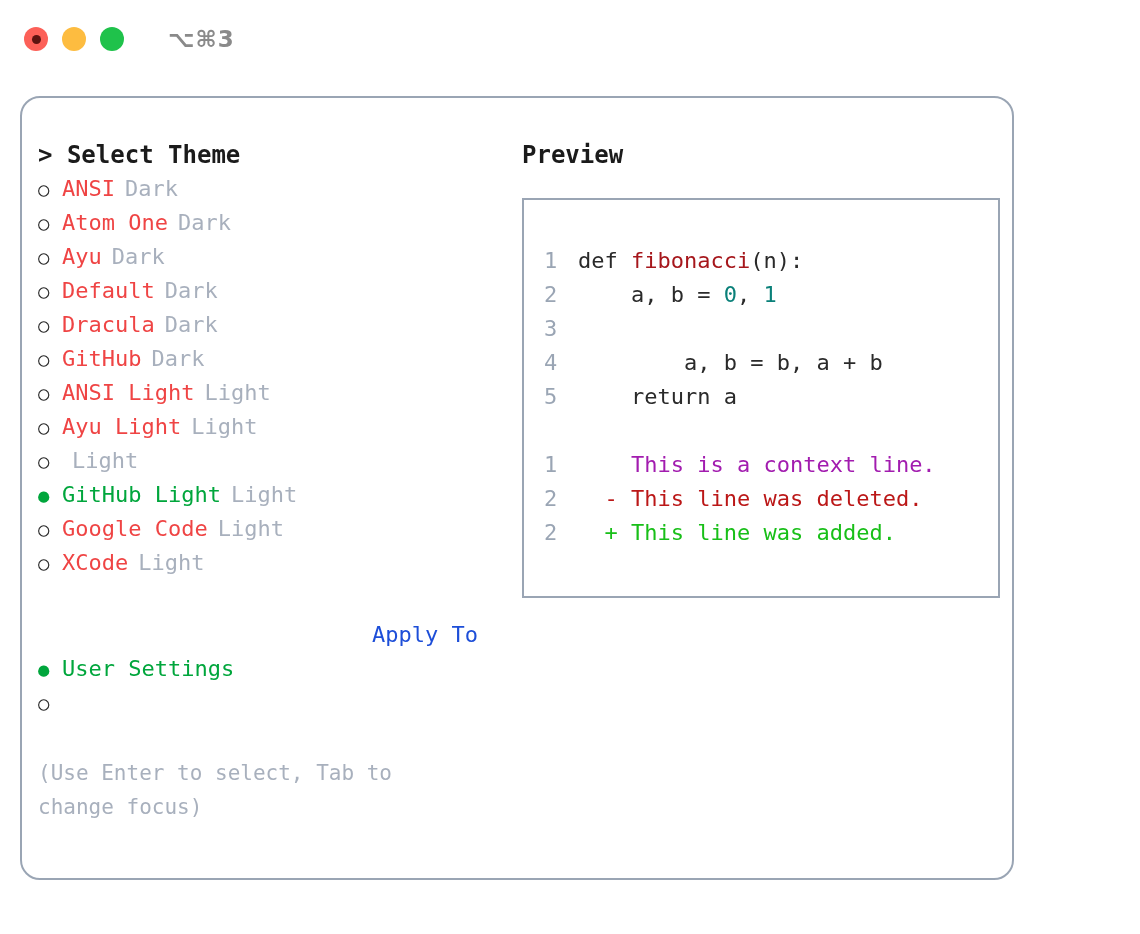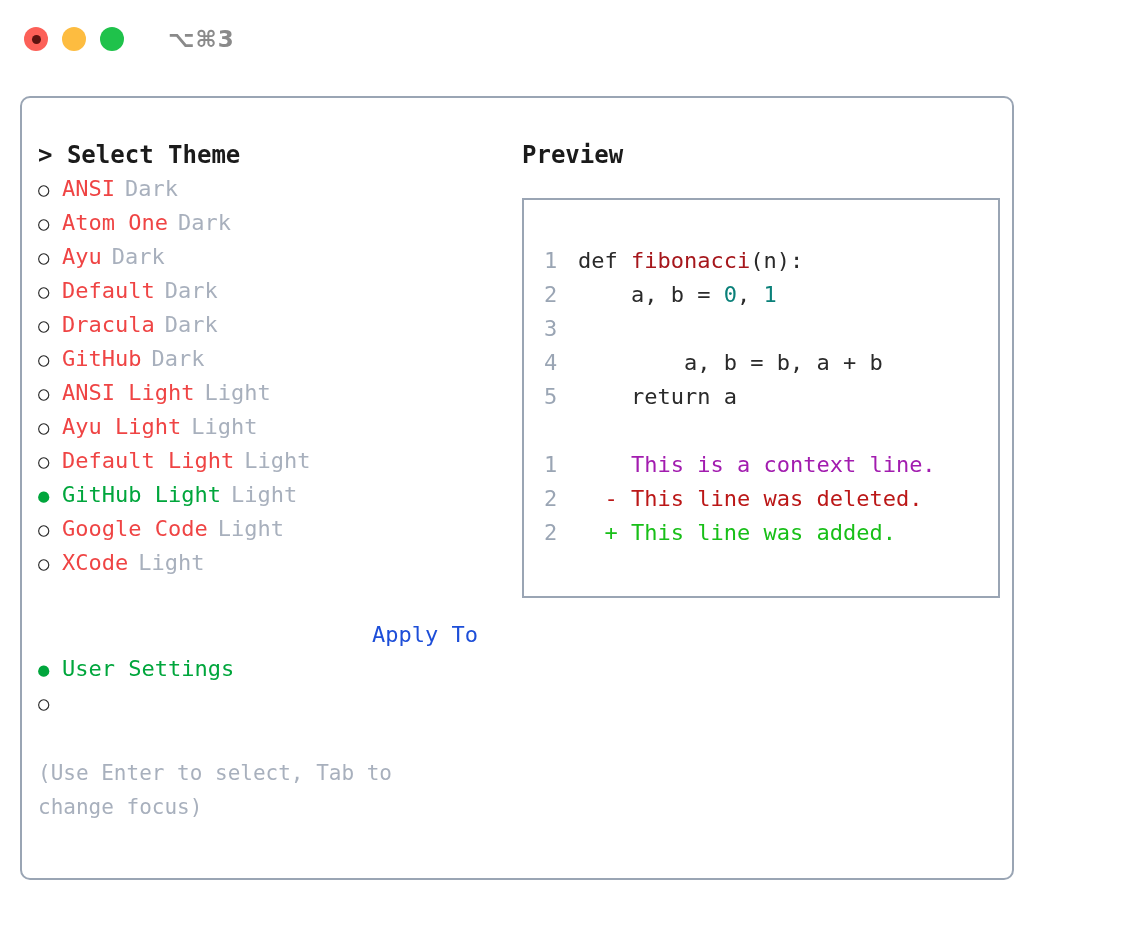--- a/index.html
+++ b/index.html
@@ -63,21 +63,21 @@
   }
 
   
   .dialog {
     position: absolute;
     left: 20px;
     top: 96px;
     width: 994px;
     height: 784px;
     border: 2px solid #9aa5b4;
-    border-radius: 10px;
+    border-radius: 20px;
     box-sizing: border-box;
     background: #ffffff;
     padding-left: 20px;
   }
 
   .columns {
     position: absolute;
     left: 0; top: 0;
     width: 100%;
     height: 100%;
@@ -206,21 +206,21 @@
         <div class="section-title">&gt; Select Theme</div>
         <div class="opt-list" id="theme-options">
             <div class="opt-row"><span class="bullet">○</span><span class="opt-label">ANSI</span><span class="opt-tag">Dark</span></div>
             <div class="opt-row"><span class="bullet">○</span><span class="opt-label">Atom One</span><span class="opt-tag">Dark</span></div>
             <div class="opt-row"><span class="bullet">○</span><span class="opt-label">Ayu</span><span class="opt-tag">Dark</span></div>
             <div class="opt-row"><span class="bullet">○</span><span class="opt-label">Default</span><span class="opt-tag">Dark</span></div>
             <div class="opt-row"><span class="bullet">○</span><span class="opt-label">Dracula</span><span class="opt-tag">Dark</span></div>
             <div class="opt-row"><span class="bullet">○</span><span class="opt-label">GitHub</span><span class="opt-tag">Dark</span></div>
             <div class="opt-row"><span class="bullet">○</span><span class="opt-label">ANSI Light</span><span class="opt-tag">Light</span></div>
             <div class="opt-row"><span class="bullet">○</span><span class="opt-label">Ayu Light</span><span class="opt-tag">Light</span></div>
-            <div class="opt-row"><span class="bullet">○</span><span class="opt-label">Default Light</span><span class="opt-tag">Light</span></div>
+            <div class="opt-row"><span class="bullet">○</span><span class="opt-tag">Light</span></div>
             <div class="opt-row"><span class="bullet sel">●</span><span class="opt-label sel">GitHub Light</span><span class="opt-tag">Light</span></div>
             <div class="opt-row"><span class="bullet">○</span><span class="opt-label">Google Code</span><span class="opt-tag">Light</span></div>
             <div class="opt-row"><span class="bullet">○</span><span class="opt-label">XCode</span><span class="opt-tag">Light</span></div>
           </div>
 
         <div class="apply-head">Apply To</div>
         <div class="opt-list" id="apply-options">
             <div class="opt-row"><span class="bullet sel">●</span><span class="opt-label sel">User Settings</span></div>
             <div class="opt-row"><span class="bullet">○</span></div>
           </div>

